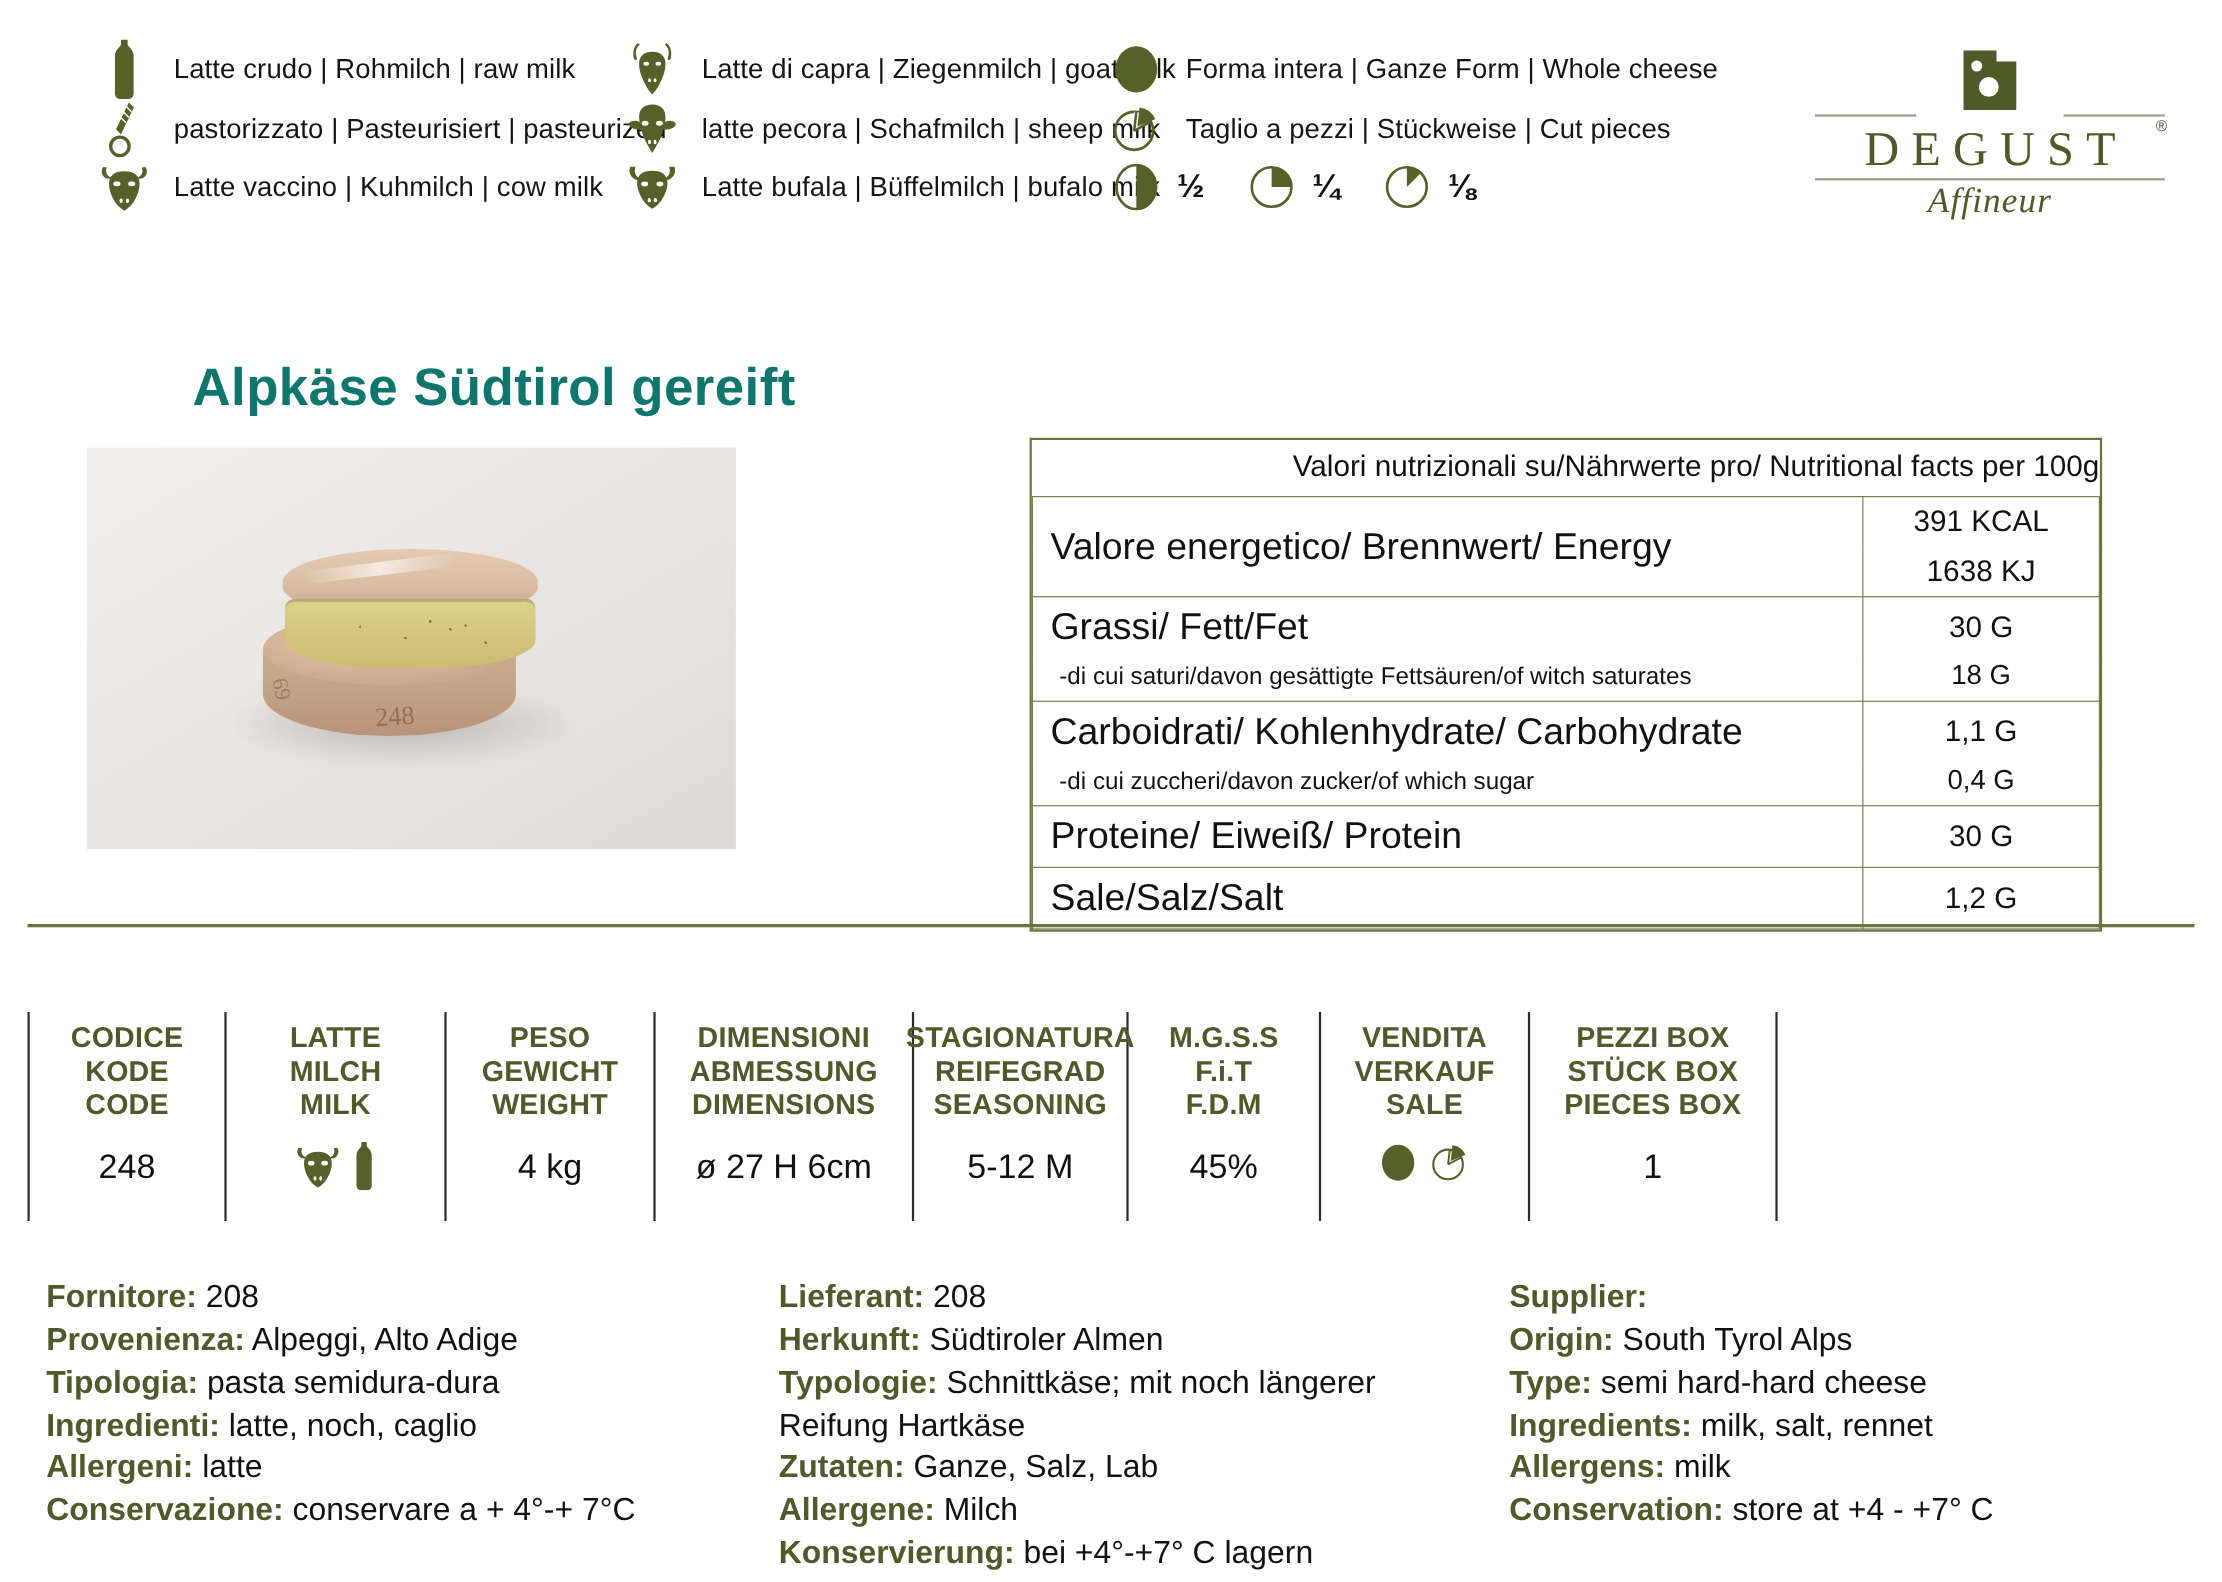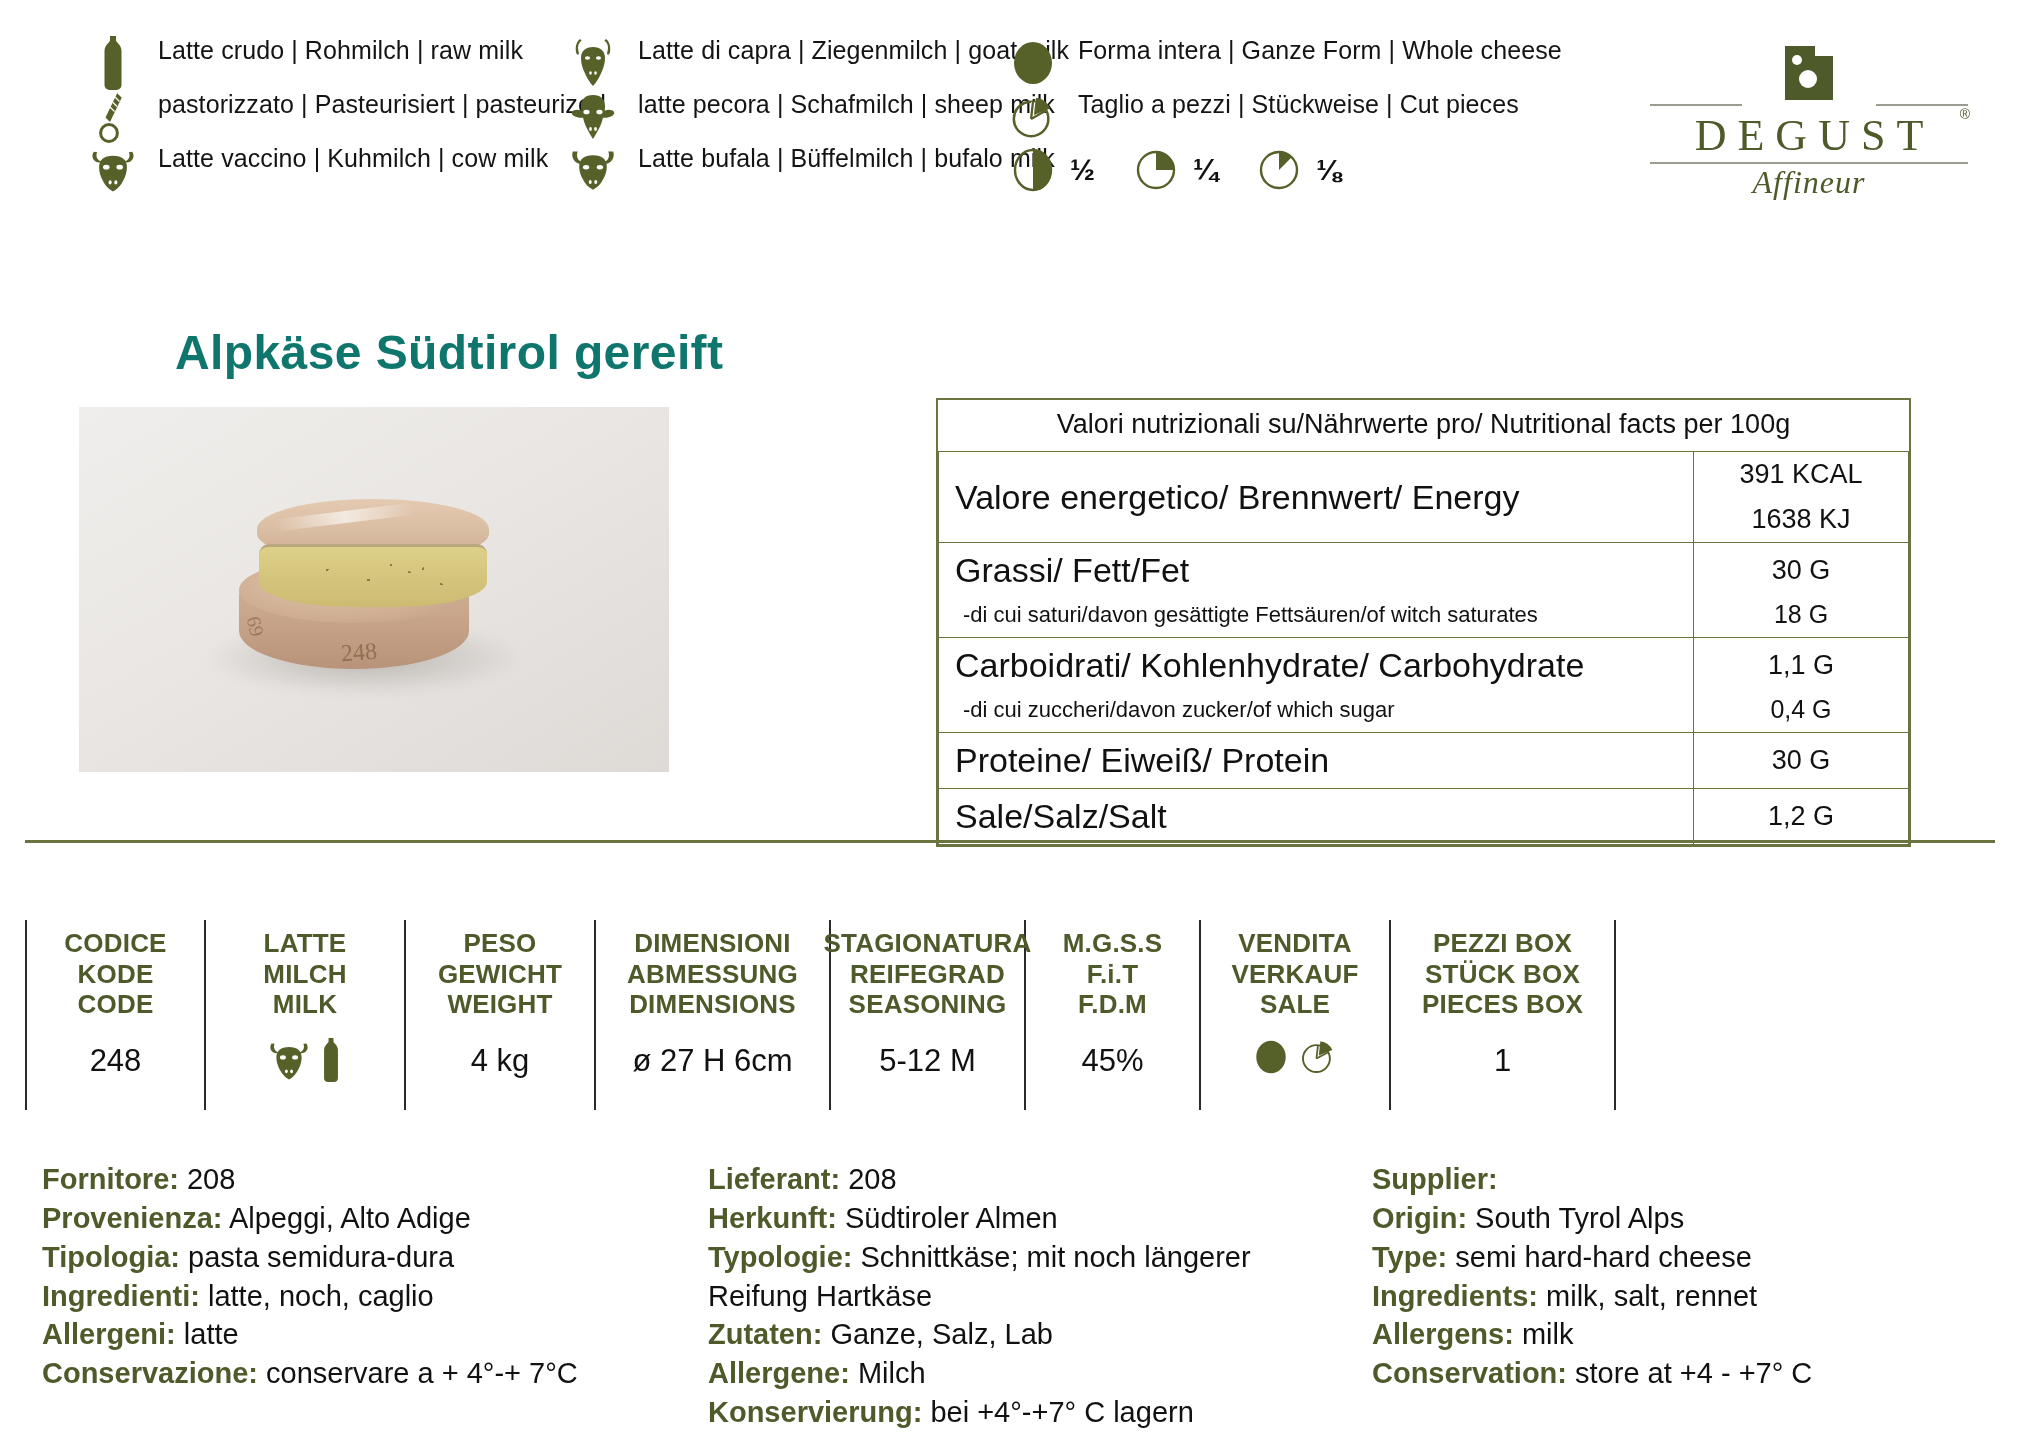--- a/index.html
+++ b/index.html
@@ -16,21 +16,21 @@
 
   
   .legend {
     position: absolute;
     left: 90px; top: 36px;
     width: 1530px; height: 160px;
     display: grid;
     grid-template-columns: 480px 440px 610px;
     grid-template-rows: 1fr 1fr 1fr;
   }
-  .legend-cell { display: flex; gap: 22px; }
+  .legend-cell { display: flex; align-items: center; gap: 22px; }
   .legend-ico { width: 46px; display: flex; justify-content: center; align-items: center; flex: none; }
   .legend-txt { font-size: 25px; color: #141414; letter-spacing: .1px; white-space: nowrap; }
 
   .frac-row { display: flex; align-items: center; gap: 0; }
   .frac-item { display: flex; align-items: center; gap: 14px; margin-right: 38px; }
   .frac-lbl { font-size: 30px; font-weight: bold; color: #111; }
 
   
   .logo { position: absolute; right: 46px; top: 40px; width: 330px; height: 152px; }
   .logo-mark { position: absolute; left: 50%; transform: translateX(-50%); top: 2px; }
@@ -120,21 +120,21 @@
   
   .nutri {
     position: absolute; left: 936px; top: 398px;
     width: 975px;
     border: 2px solid #6b7340;
     border-collapse: collapse;
   }
   .nutri table { width: 100%; border-collapse: collapse; }
   .nutri td { border: 1px solid #6b7340; padding: 0; }
   .nutri .hdr {
-    text-align: center; font-size: 27px; padding: 9px 0 11px; color: #111;
+    text-align: right; font-size: 27px; padding: 9px 0 11px; color: #111;
     border-left: none; border-right: none; border-top: none;
   }
   .nutri .lab { font-size: 34px; padding: 8px 0 8px 16px; color: #111; }
   .nutri .lab.sub { font-size: 22px; padding: 2px 0 8px 24px; }
   .nutri .val {
     width: 215px; text-align: center; font-size: 27px; color: #111; padding: 7px 0;
   }
   .nutri .val.sub { font-size: 25px; padding: 2px 0 8px; }
   .nutri .nb-b { border-bottom: none; }
   .nutri .nb-t { border-top: none; }

